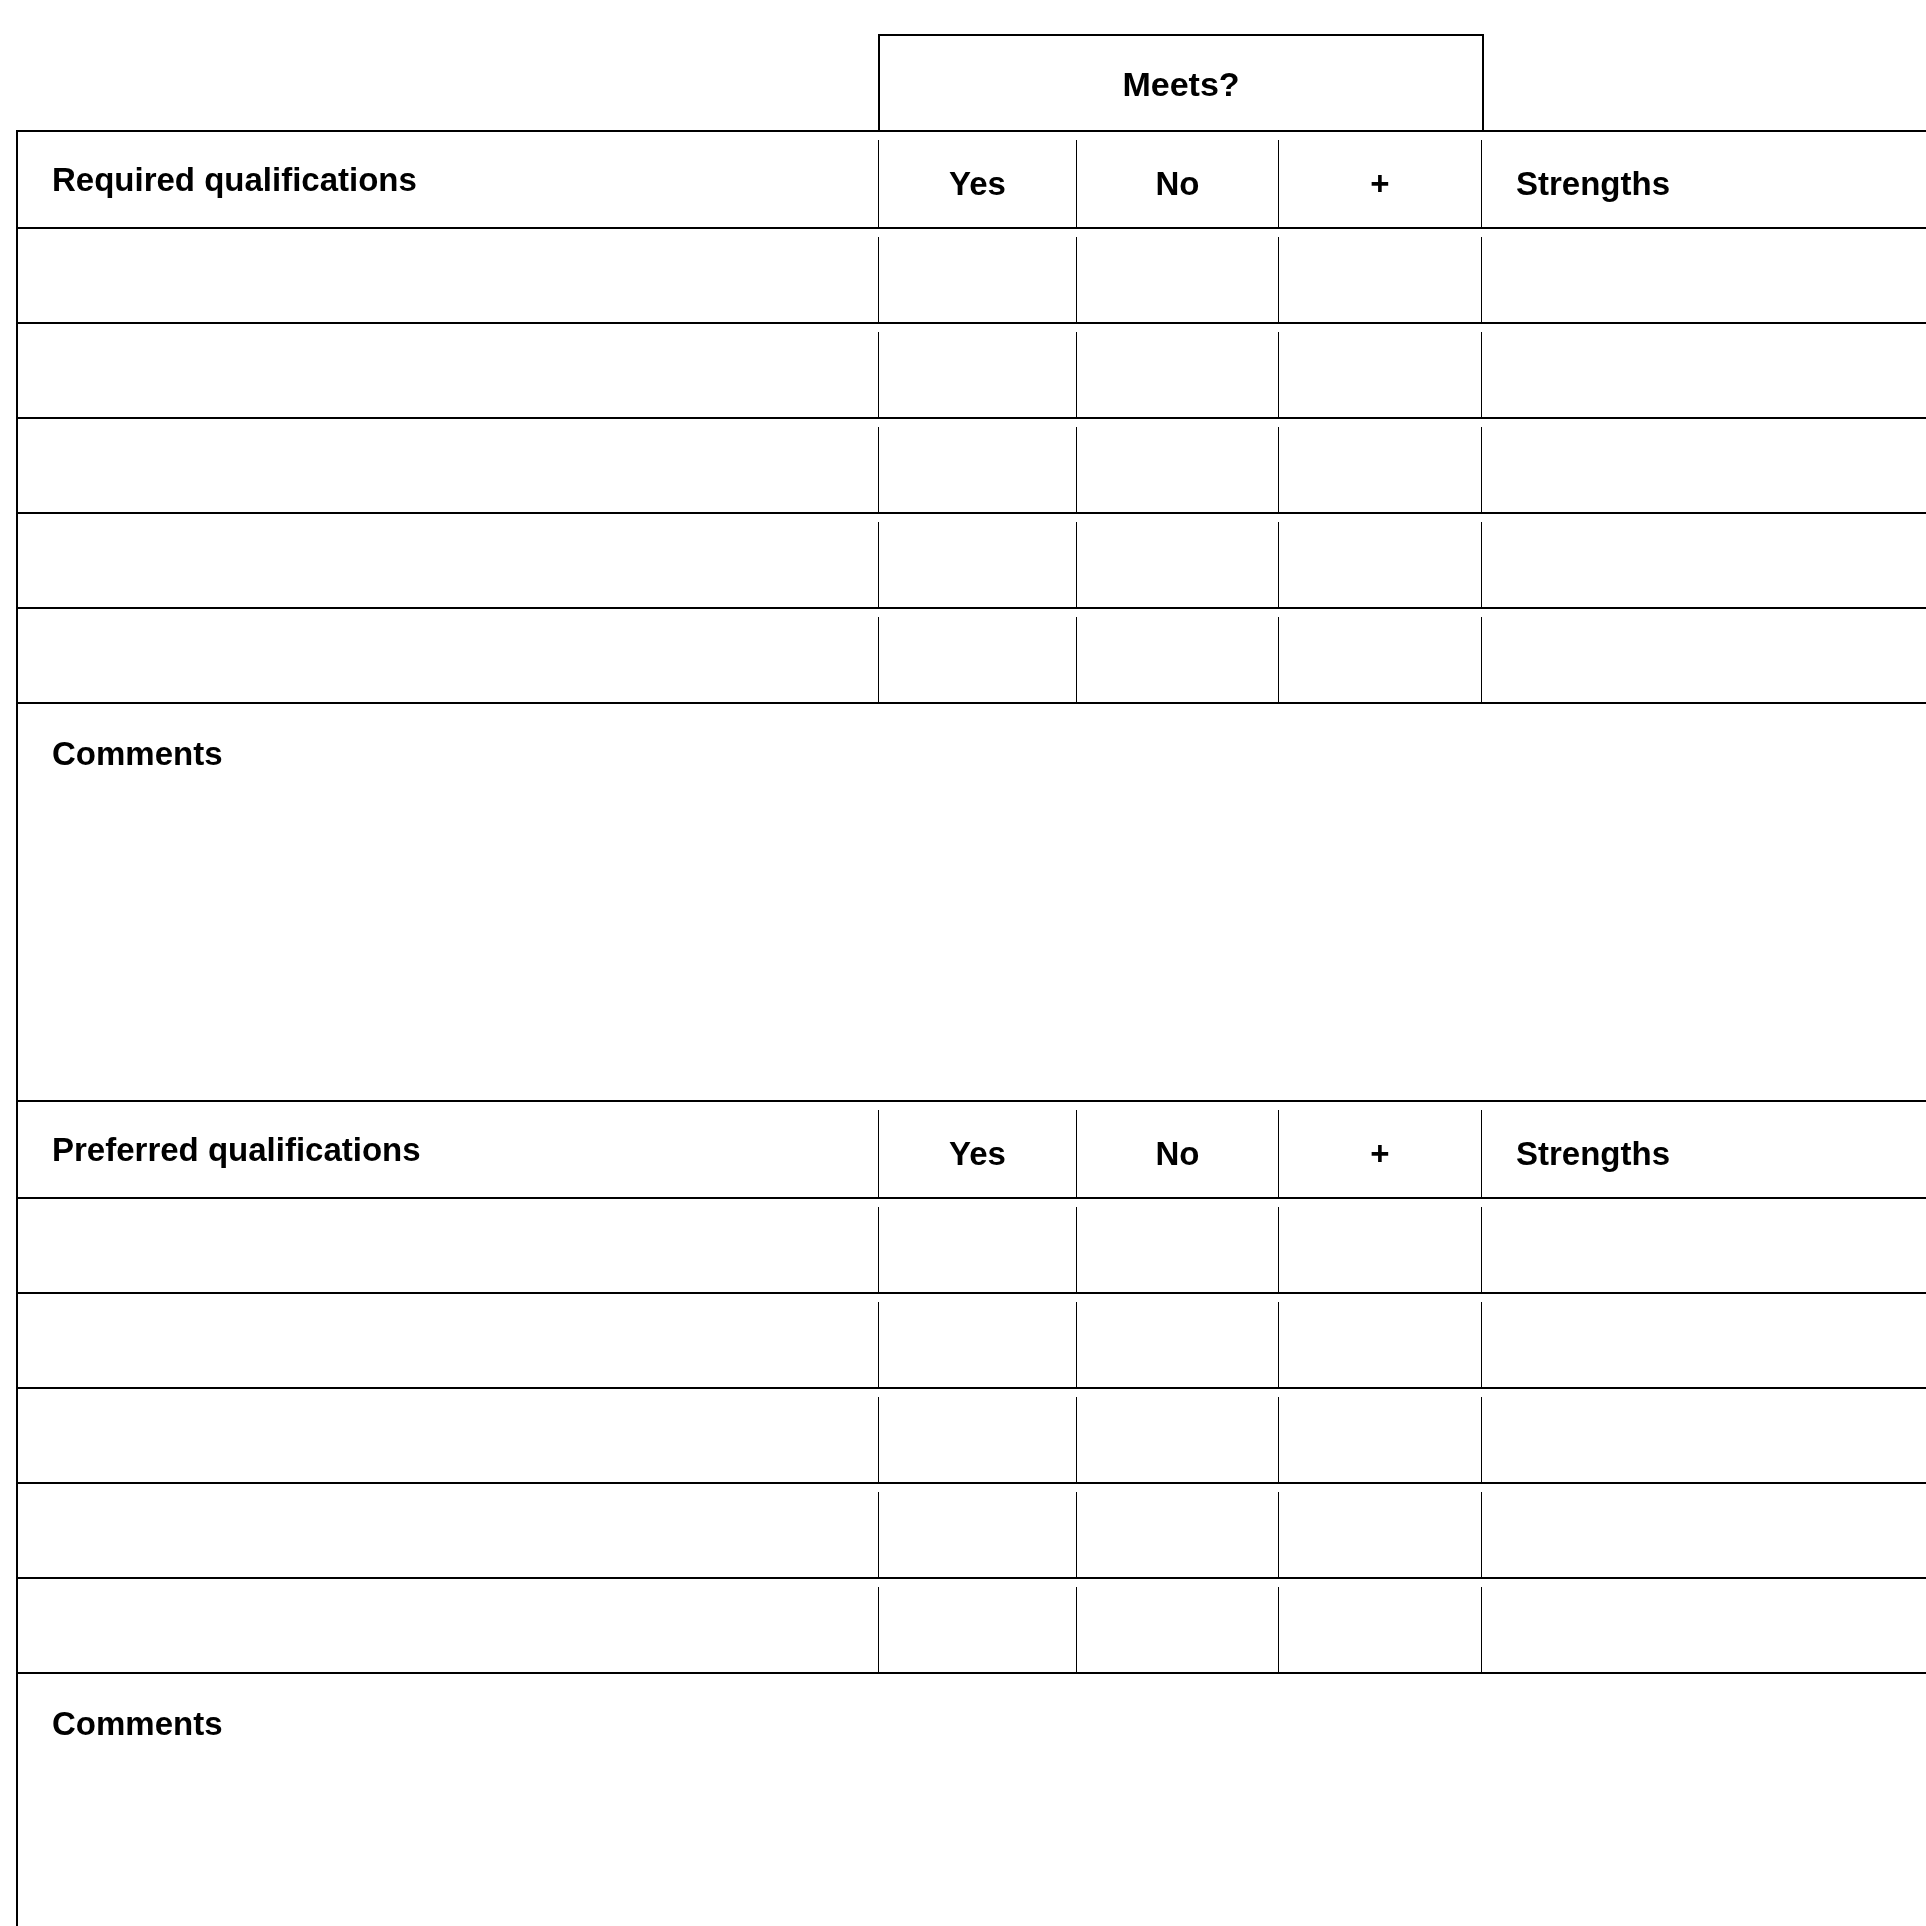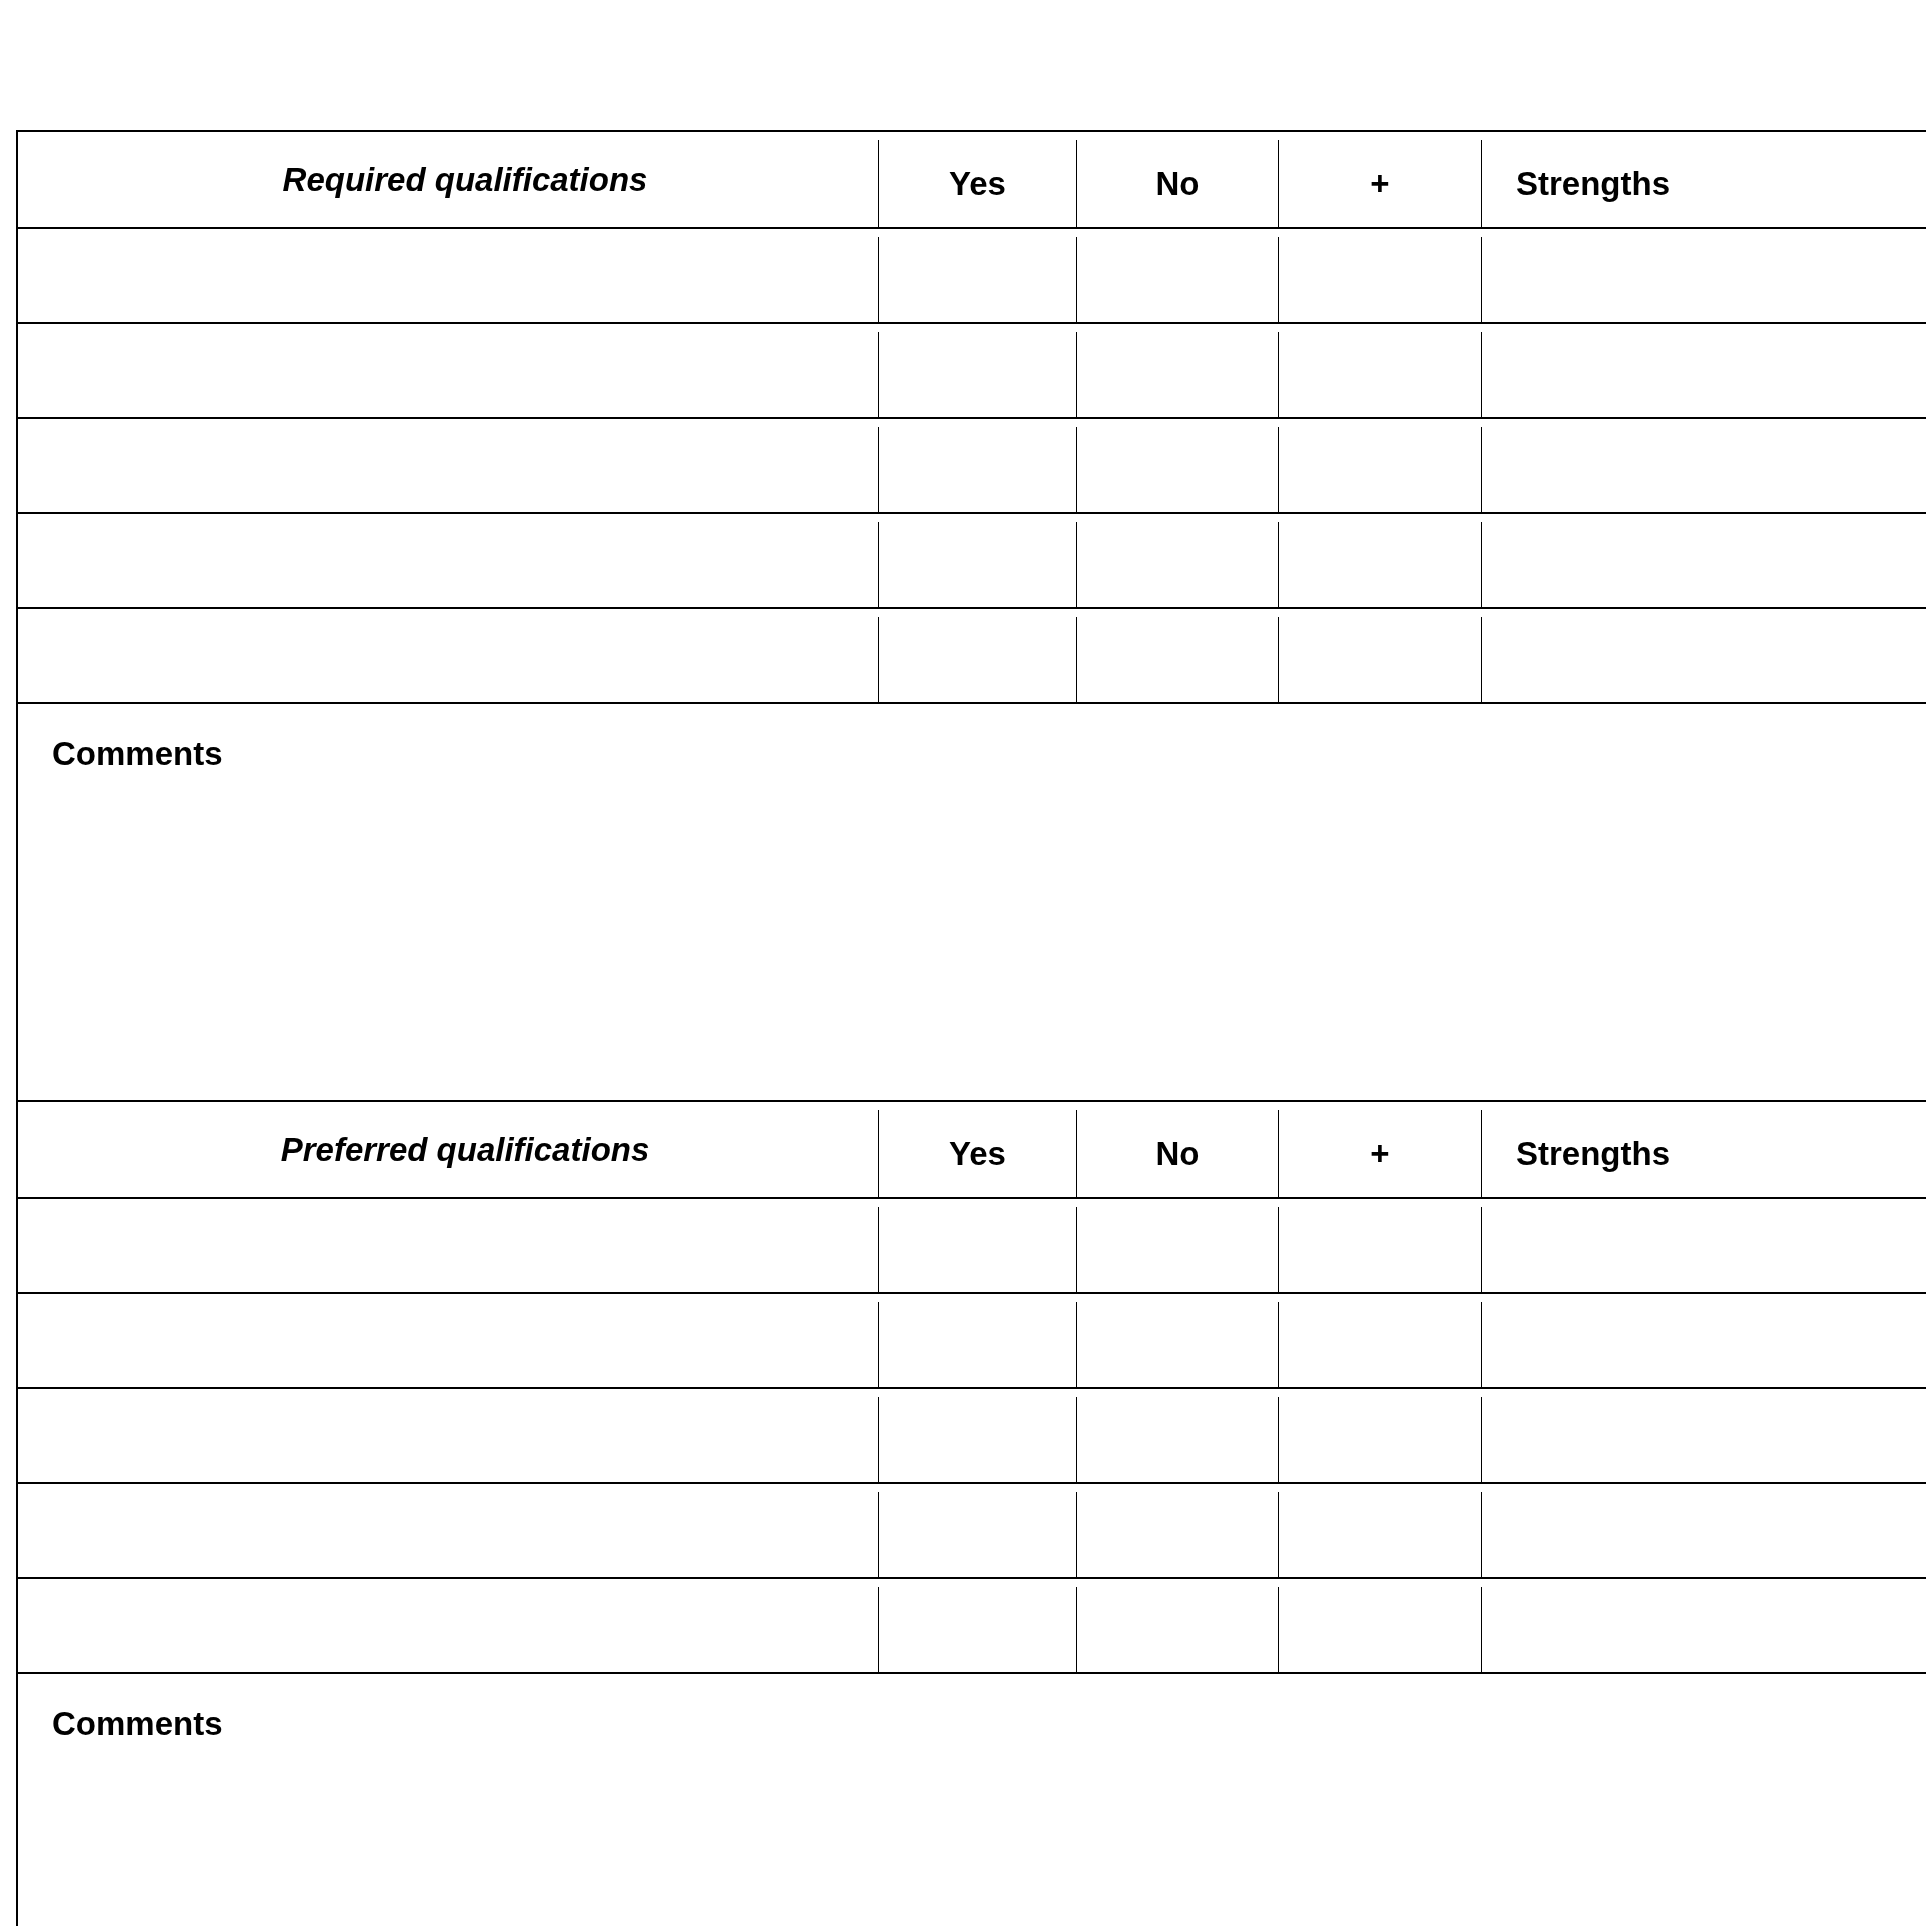--- a/index.html
+++ b/index.html
@@ -23,39 +23,42 @@
     box-sizing:border-box;border:2.3px solid #000;
     display:flex;flex-direction:column;background:#fff;
   }
   .trow{display:grid;grid-template-columns:860px 198px 202px 203px 1fr;box-sizing:border-box;}
   .trow.head{height:95px;}
   .trow.head2{height:97px;border-top:2.7px solid #000;}
   .trow.data{height:95px;border-top:2.7px solid #000;}
   .trow.data2{height:95px;border-top:2.7px solid #000;}
   .cell{box-sizing:border-box;display:flex;align-items:center;min-width:0;}
   .cell+.cell{border-left:1.5px solid #000;margin-top:8px;}
-  .cell.qual{padding-left:34px;justify-content:center;font-style:italic;}
+  .cell.qual{padding-left:34px;justify-content:flex-start;}
   .cell.center{justify-content:center;}
   .cell.strengths{padding-left:34px;justify-content:flex-start;}
   .hdr-text{font-size:33px;white-space:nowrap;}
 
   .comments{
     box-sizing:border-box;border-top:2.7px solid #000;
     padding:31px 34px;display:flex;flex-direction:column;
   }
   .comments.c1{height:398px;}
   .comments.c2{flex:1;}
   .comments .lbl{font-size:33px;}
   .comments .area{flex:1;}
 </style>
 </head>
 <body>
 
 <div class="sheet">
 
+  <div class="meets-box">
+    <span class="lbl">Meets?</span>
+  </div>
 
   <div class="grid-table">
 
     <div class="trow head">
       <div class="cell qual">
         <span class="hdr-text">Required qualifications</span>
       </div>
       <div class="cell center">
         <span class="hdr-text">Yes</span>
       </div>

